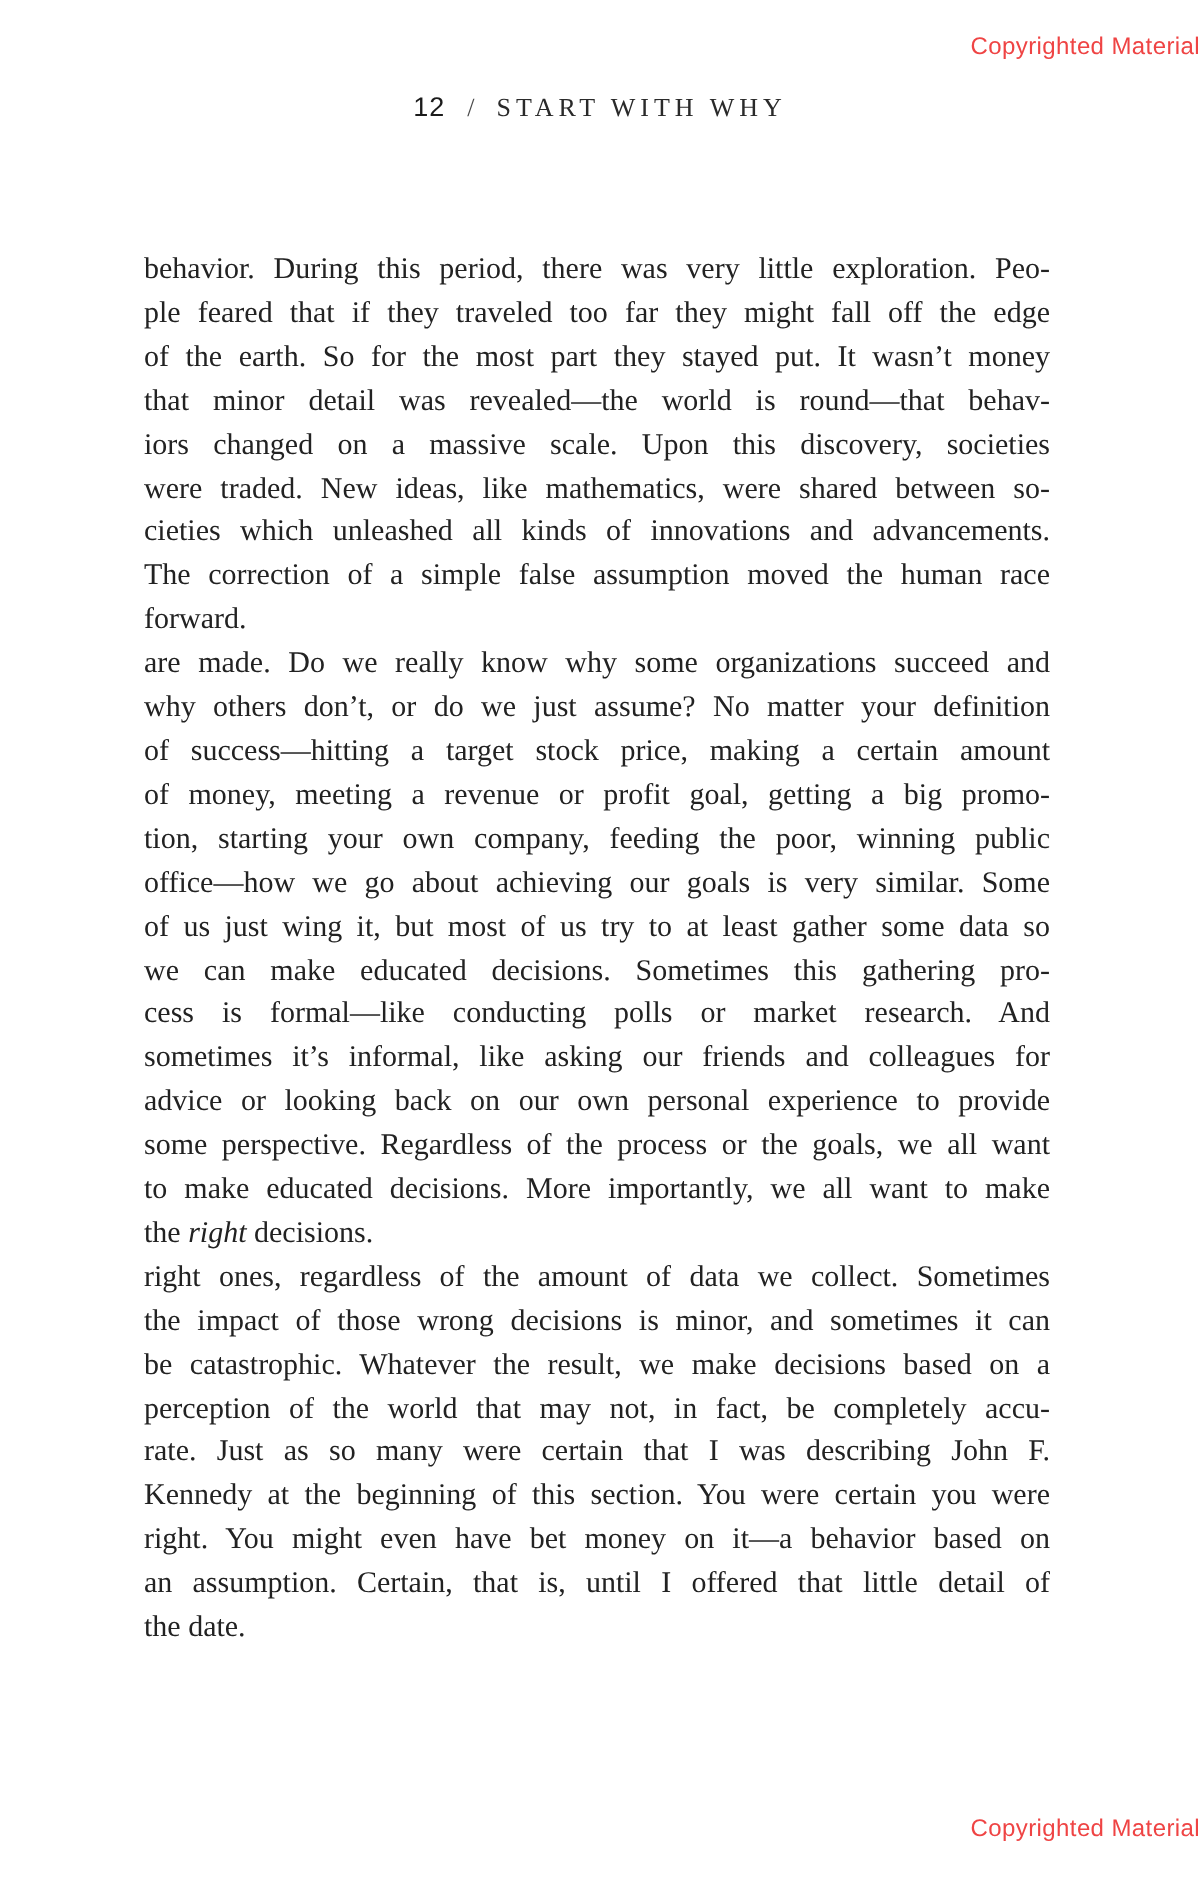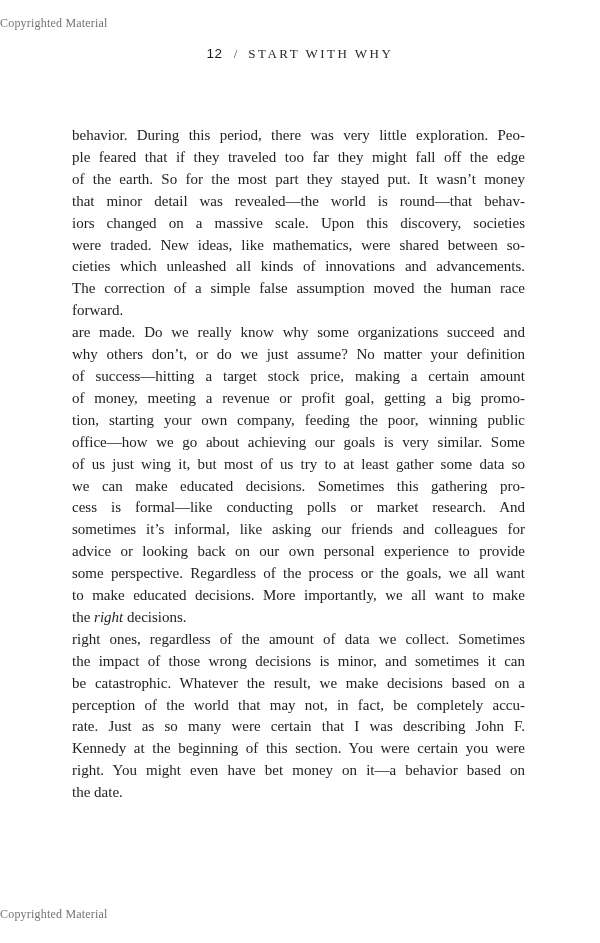--- a/index.html
+++ b/index.html
@@ -6,24 +6,24 @@
   body {
     width: 600px; height: 943px;
     background: #ffffff;
     position: relative;
     font-family: "Liberation Serif", serif;
     color: #222222;
     overflow: hidden;
   }
   .copyright {
     position: absolute; left: 0; right: 0;
-    text-align: left;
-    font-family: Liberation Serif, serif;
+    text-align: right;
+    font-family: Liberation Sans, sans-serif;
     font-size: 12px;
-    color: #737373;
+    color: #ef4444;
     letter-spacing: 0.2px;
   }
   .copyright.top { top: 16px; }
   .copyright.bottom { top: 907px; }
   .running-header {
     position: absolute; top: 46px; left: 0; right: 0;
     text-align: center;
     color: #262626;
     font-size: 13px;
   }
@@ -102,17 +102,18 @@
       <div class="line last"><span>the </span><em>right</em><span> decisions.</span></div>
     </div>
     <div class="para">
       <div class="line">right ones, regardless of the amount of data we collect. Sometimes</div>
       <div class="line">the impact of those wrong decisions is minor, and sometimes it can</div>
       <div class="line">be catastrophic. Whatever the result, we make decisions based on a</div>
       <div class="line">perception of the world that may not, in fact, be completely accu-</div>
       <div class="line">rate. Just as so many were certain that I was describing John F.</div>
       <div class="line">Kennedy at the beginning of this section. You were certain you were</div>
       <div class="line">right. You might even have bet money on it—a behavior based on</div>
+      <div class="line">an assumption. Certain, that is, until I offered that little detail of</div>
       <div class="line last">the date.</div>
     </div>
   </div>
 
 <div class="copyright bottom">Copyrighted Material</div>
 
 </body></html>

